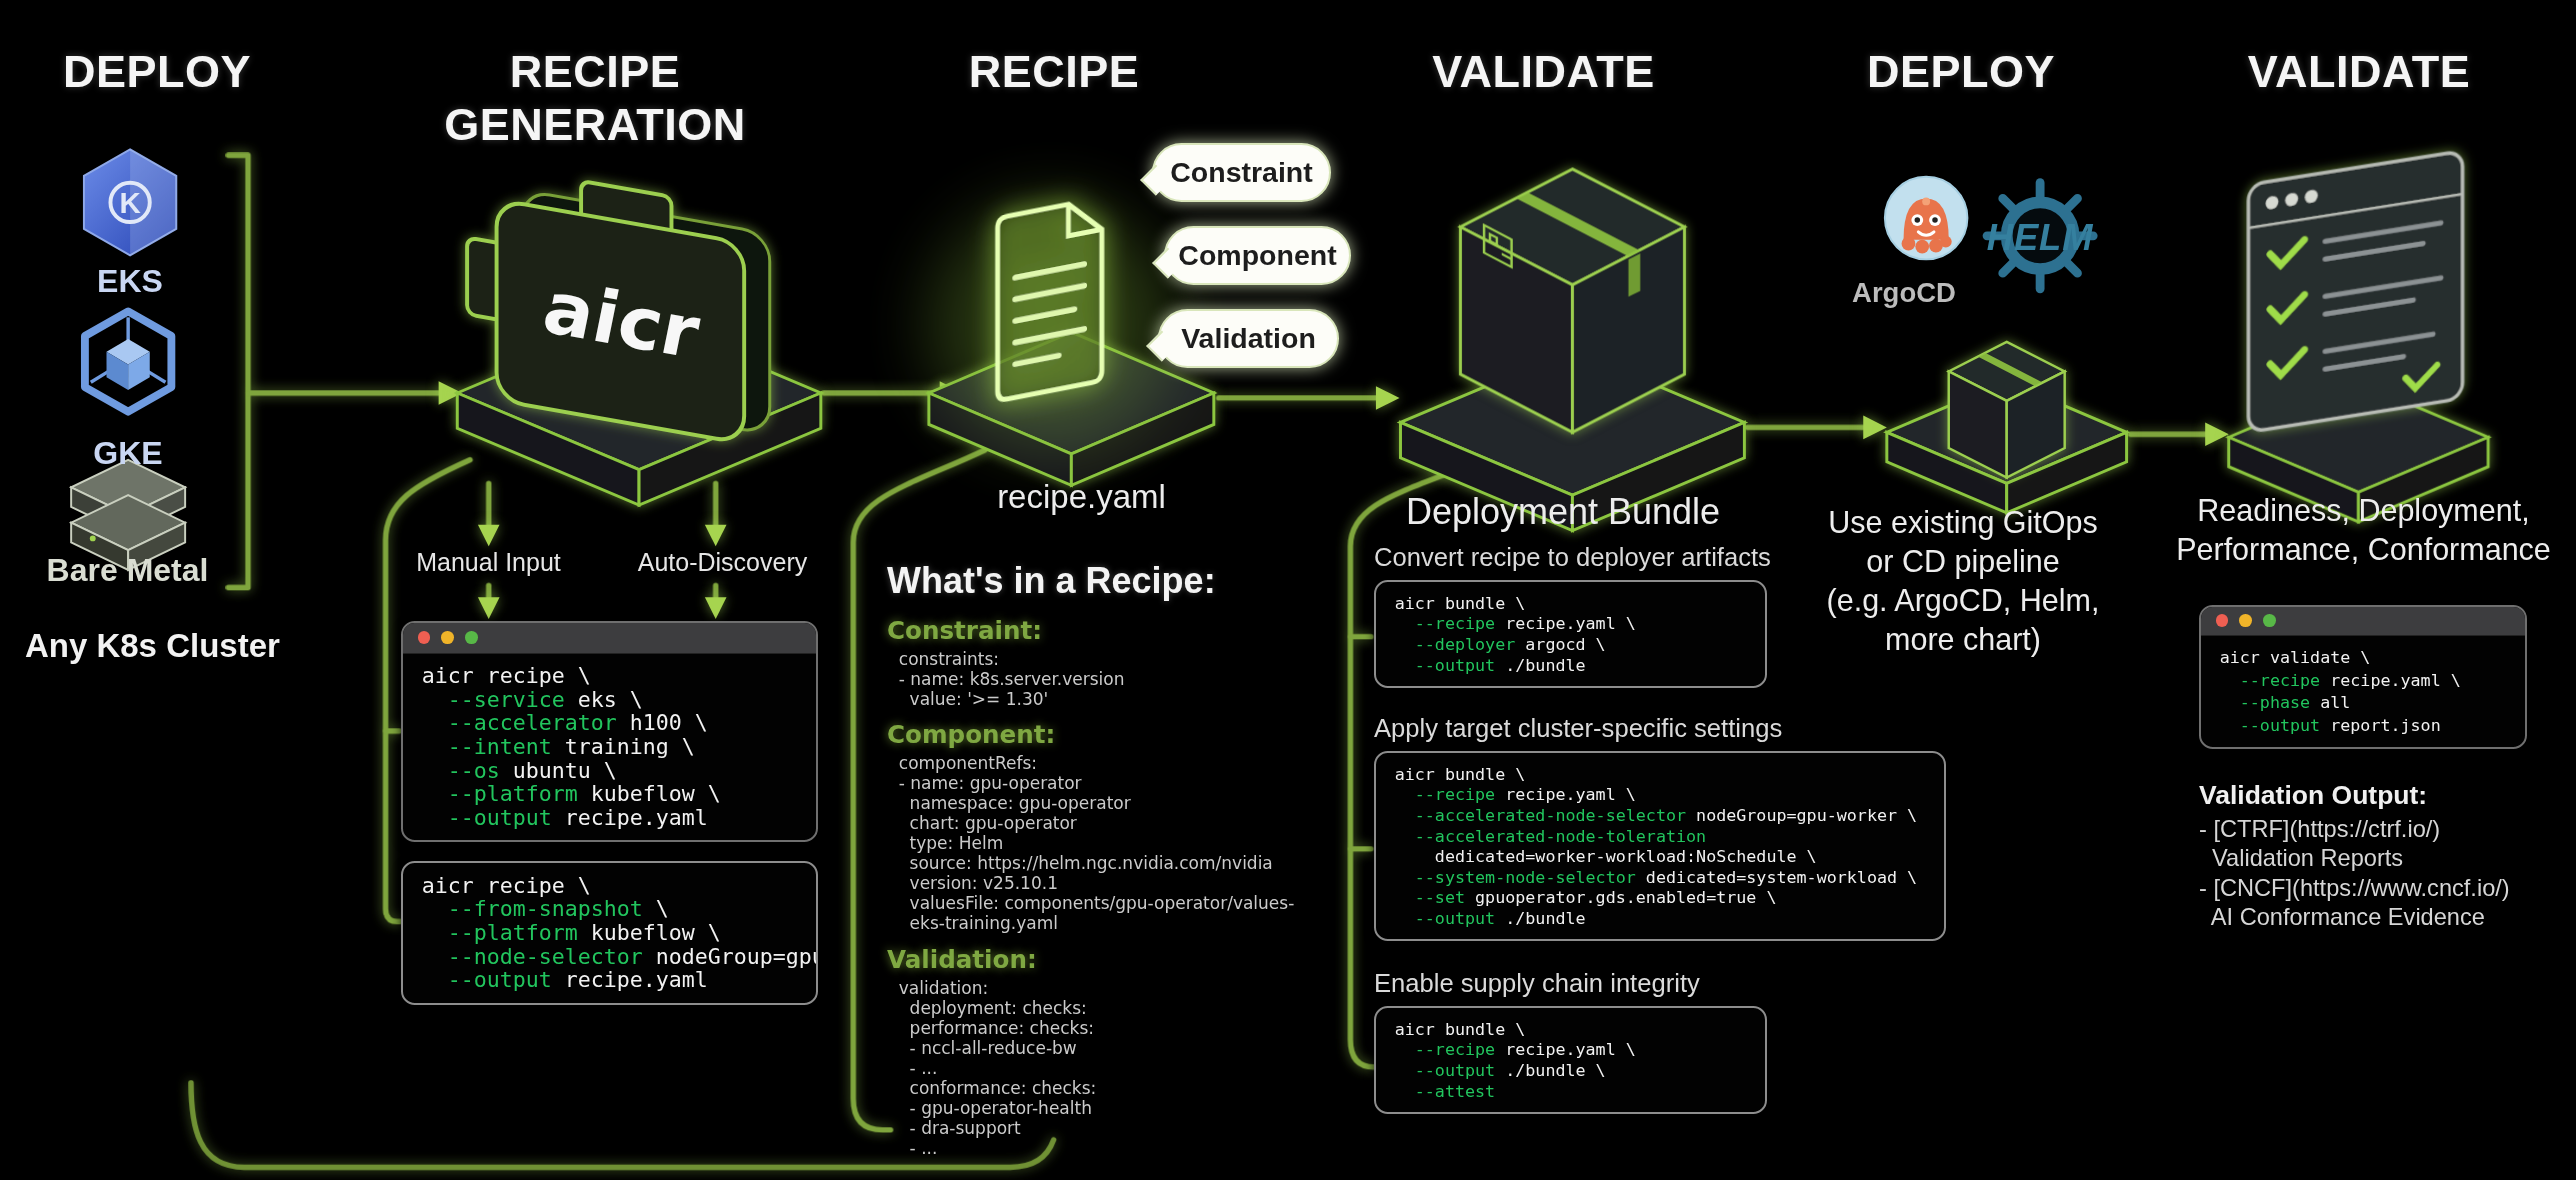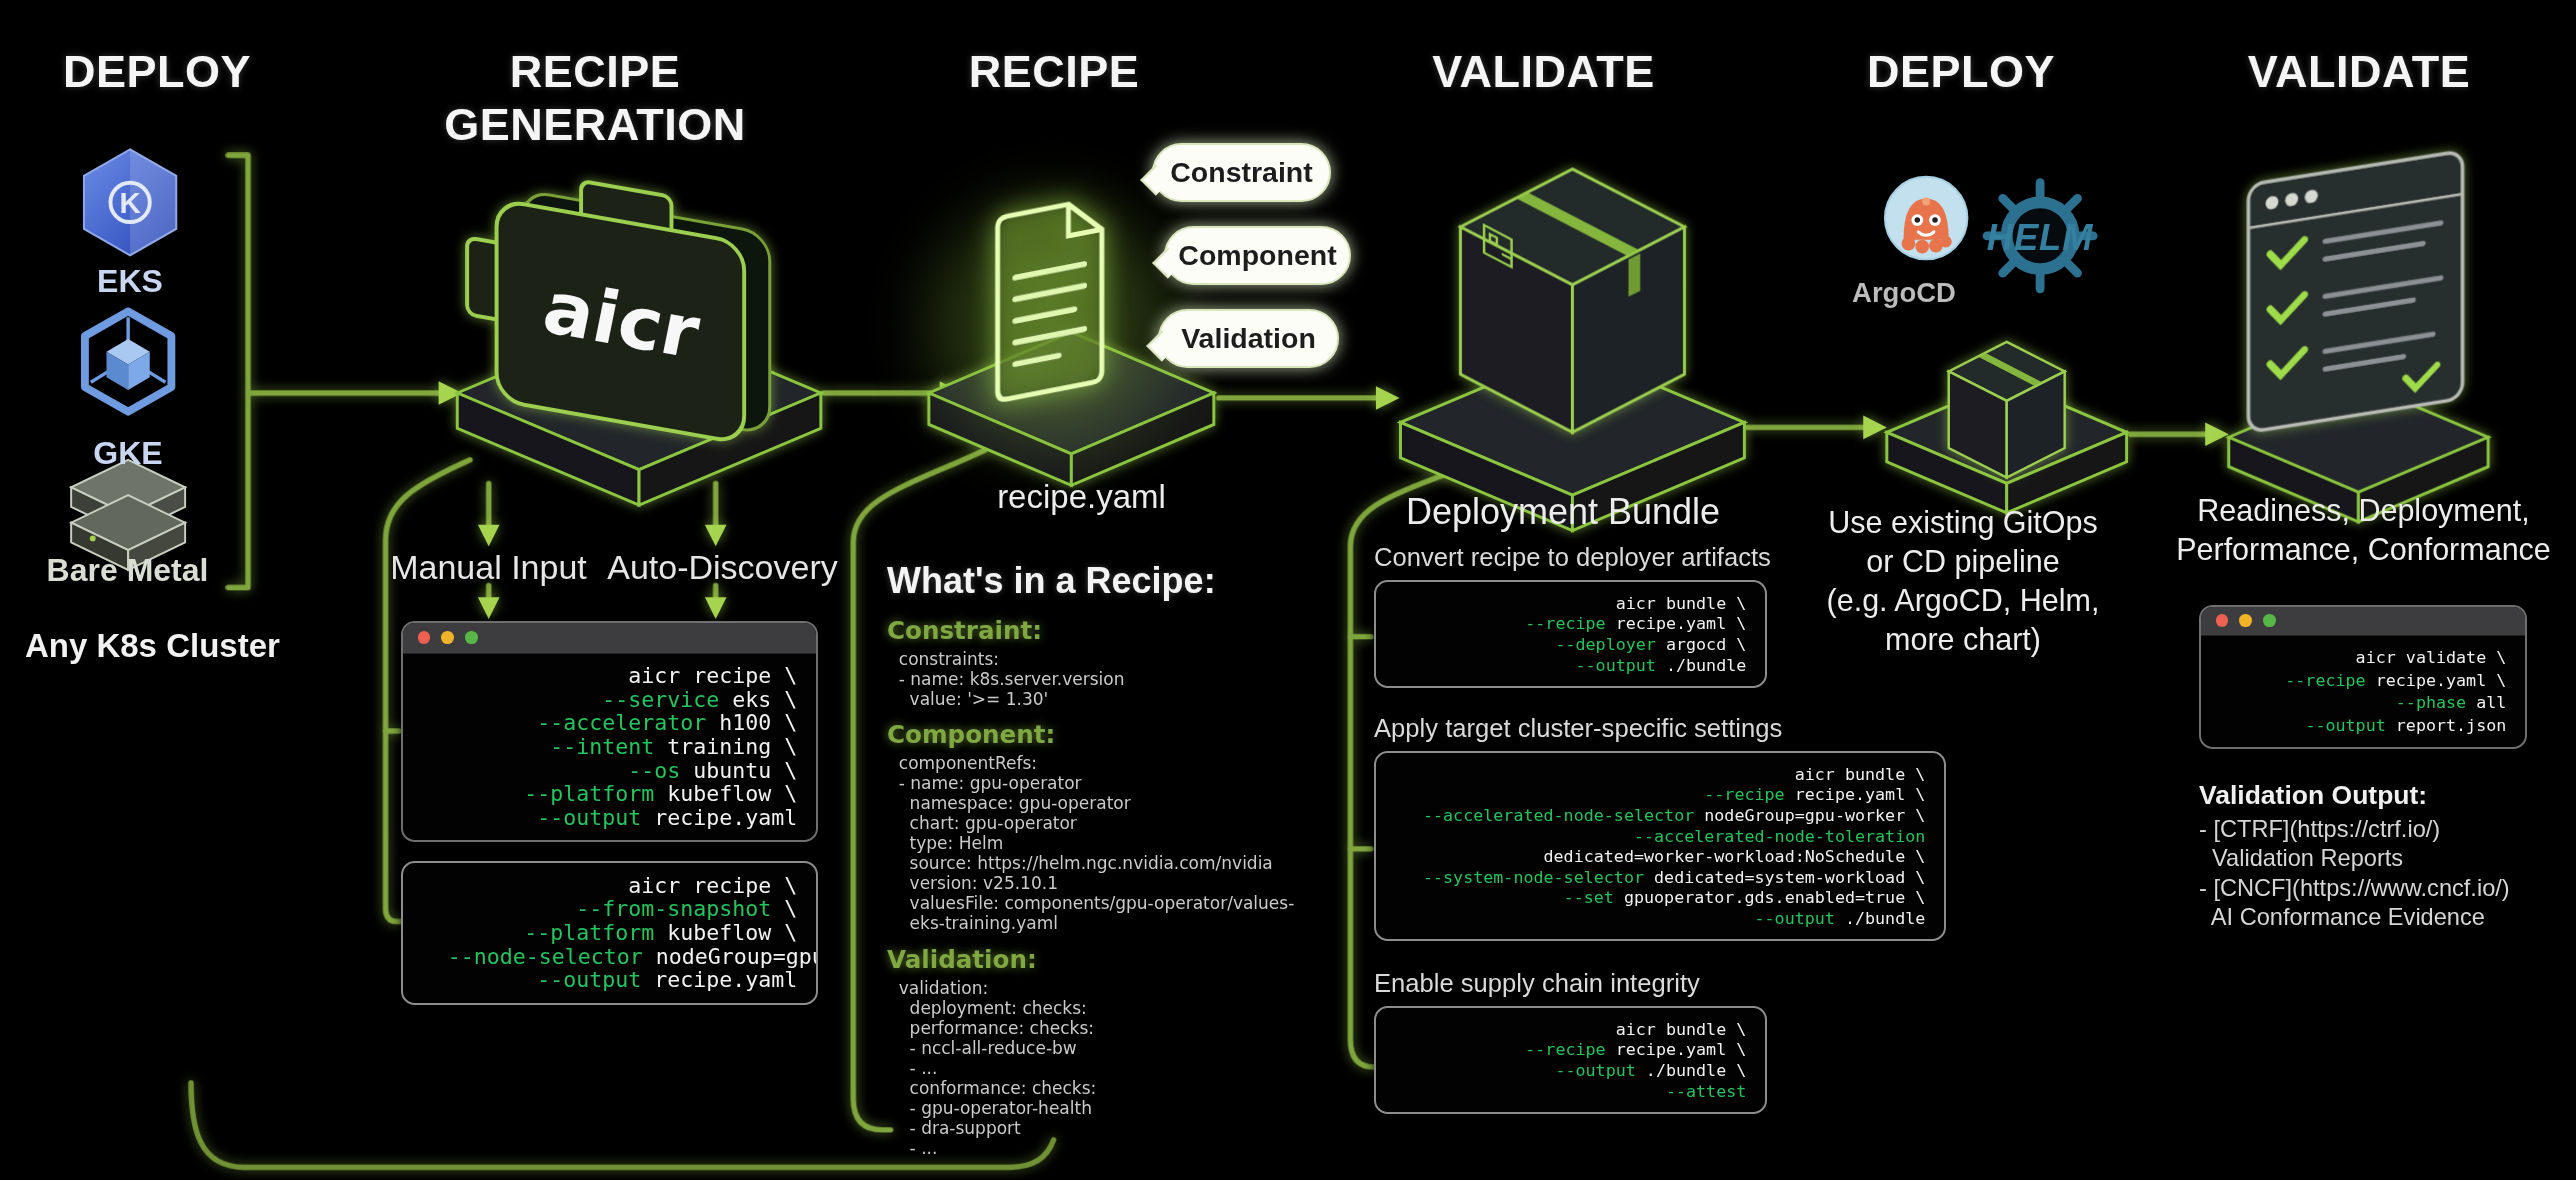--- a/index.html
+++ b/index.html
@@ -9,39 +9,39 @@
   svg.canvas{position:absolute;left:0;top:0;}
 
   .stage-title{font-size:45px;font-weight:700;color:#f5f5f5;text-align:center;
     letter-spacing:0.5px;line-height:53px;white-space:pre-line;
     text-shadow:0 0 7.9px rgba(255,255,255,.22);}
 
   .cluster-label{font-size:32px;font-weight:700;color:#c9d6f2;text-align:center;}
   .metal-label{color:#d9ddd2;}
   .ingest-caption{font-size:33px;font-weight:700;color:#f2f2f2;text-align:center;}
 
-  .io-label{font-size:34px;font-weight:500;color:#e6e6e6;text-align:center;white-space:nowrap;}
+  .io-label{font-size:25px;font-weight:500;color:#e6e6e6;text-align:center;white-space:nowrap;}
 
   .artifact-label{font-size:33px;font-weight:500;color:#ececec;text-align:center;}
 
   .bubble{background:#fdfdf8;border:2px solid #d9e6bb;border-radius:29.5px;
     display:flex;align-items:center;justify-content:center;
     font-size:28.5px;font-weight:600;color:#1d1d1d;
     box-shadow:0 0 15.7px rgba(225,240,195,.75), 0 2px 3.9px rgba(0,0,0,.5);}
   .bubble::before{content:"";position:absolute;left:-8.8px;bottom:9.8px;width:19.7px;height:19.7px;
     background:#fdfdf8;border-left:2px solid #d9e6bb;border-bottom:2px solid #d9e6bb;
     transform:rotate(45deg);}
 
   .term{background:#020202;border:2px solid #6f6f6f;border-radius:13.8px;overflow:hidden;
     box-shadow:0 3.9px 9.8px rgba(0,0,0,.85);}
   .term .bar{height:29.5px;background:#3d3d3f;display:flex;align-items:center;gap:10.8px;padding:0 14.7px;
     border-bottom:1px solid #222;}
   .dot{width:12.8px;height:12.8px;border-radius:50%;}
   .dot.r{background:#ef5f52;} .dot.y{background:#f0b429;} .dot.g{background:#58b847;}
-  .code{padding:10.8px 18.7px;font-family:"DejaVu Sans Mono",monospace;color:#f2f2f2;white-space:pre;text-align:right;}
+  .code{padding:10.8px 18.7px;font-family:"DejaVu Sans Mono",monospace;color:#f2f2f2;white-space:pre;}
   .code .flag{color:#22c55e;}
   .code-lg{font-size:21.6px;line-height:23.6px;}
   .code-sm{font-size:16.7px;line-height:20.6px;}
   .term.plain{border-color:#8d8d8d;}
 
   .step-caption{font-size:25.6px;color:#dadada;font-weight:500;}
 
   .details{width:472px;font-family:"DejaVu Sans",sans-serif;}
   .details h3{margin:0 0 13.8px 0;font-family:"Liberation Sans",sans-serif;
     font-size:36px;font-weight:700;color:#f4f4f4;text-shadow:0 0 5.9px rgba(255,255,255,.25);}

